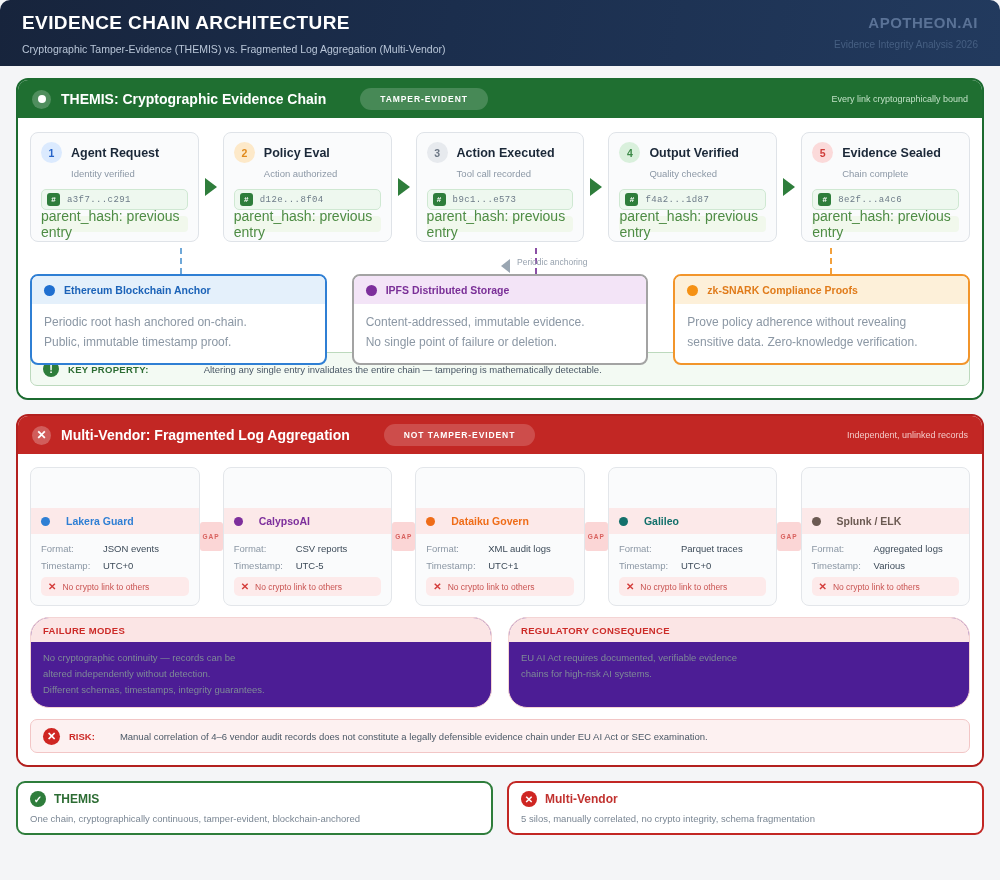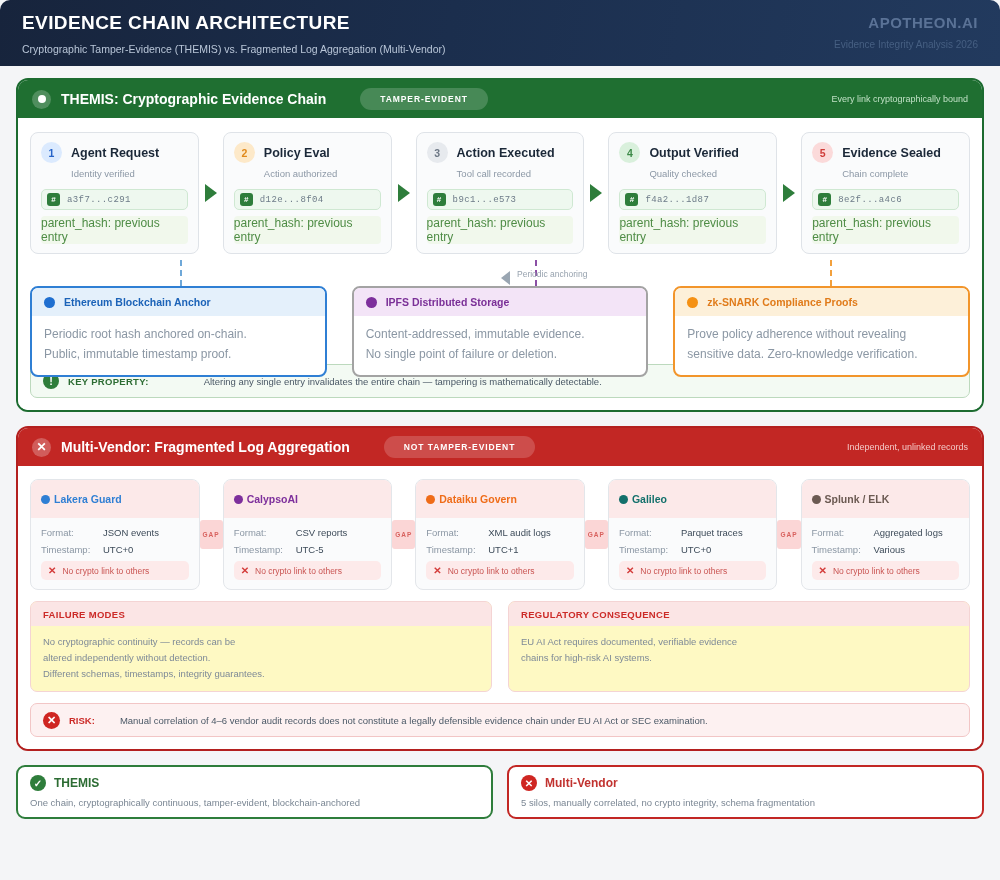--- a/index.html
+++ b/index.html
@@ -130,23 +130,23 @@
     display:flex; align-items:center; justify-content:center;
   }
   .hash-text {
     font-family: "Liberation Mono", monospace;
     font-size: 9px; color: #6d7b88; letter-spacing: 0.4px;
   }
   .parentline {
     margin-top: 6px;
     background: #f1f8ec;
     border-radius: 4px;
-    height: 28px;
+    height: 16px;
     display: flex; align-items: center; justify-content: center;
-    font-size: 12px; color: #4e8c45;
+    font-size: 14px; color: #4e8c45;
   }
   .arrow-sep {
     flex: 0 0 24px;
     display: flex; align-items: center; justify-content: center;
   }
   .arrow-sep i {
     width: 0; height: 0;
     border-top: 9px solid transparent;
     border-bottom: 9px solid transparent;
     border-left: 12px solid #2e7d3b;
@@ -245,24 +245,24 @@
   .vendor-card {
     flex: 1;
     background: #fafbfc;
     border: 1px solid #e3e6ea;
     border-radius: 8px;
     overflow: hidden;
     min-width: 0;
   }
   .vendor-head {
     background: #fce9e9;
-    height: 38px;
-    display: flex; align-items: center; gap: 4px;
+    height: 26px;
+    display: flex; align-items: center; gap: 16px;
     padding: 0 10px;
-    font-size: 10.5px; font-weight: bold;
+    font-size: 10.5px; font-weight: bold; margin-top: 40px;
   }
   .v-dot { width: 9px; height: 9px; border-radius: 50%; flex: 0 0 auto; }
   .vendor-body { padding: 9px 10px 9px 10px; }
   .v-field { display: flex; font-size: 9.5px; margin-bottom: 6px; }
   .v-key { color: #8b97a4; width: 62px; flex: 0 0 auto; }
   .v-val { color: #3d4b59; }
   .nolink {
     margin-top: 4px;
     background: #fdeaea;
     border-radius: 5px;
@@ -284,23 +284,23 @@
     font-size: 6.5px;
     font-weight: bold;
     letter-spacing: 1px;
     writing-mode: horizontal-tb;
   }
 
   .mv-two { display: flex; gap: 16px; margin-top: 11px; }
   .mv-box {
     flex: 1;
     border: 1px solid #f4d4d4;
-    border-radius: 7px;
+    border-radius: 19px;
     overflow: hidden;
-    background: #fef9c3;
+    background: #4c1d95;
   }
   .mv-box-head {
     background: #fbe5e5;
     height: 24px;
     display: flex; align-items: center;
     padding: 0 12px;
     font-size: 9.5px; font-weight: bold; color: #cc2b28;
     letter-spacing: 0.3px;
   }
   .mv-box-body { padding: 8px 12px 9px 12px; }

